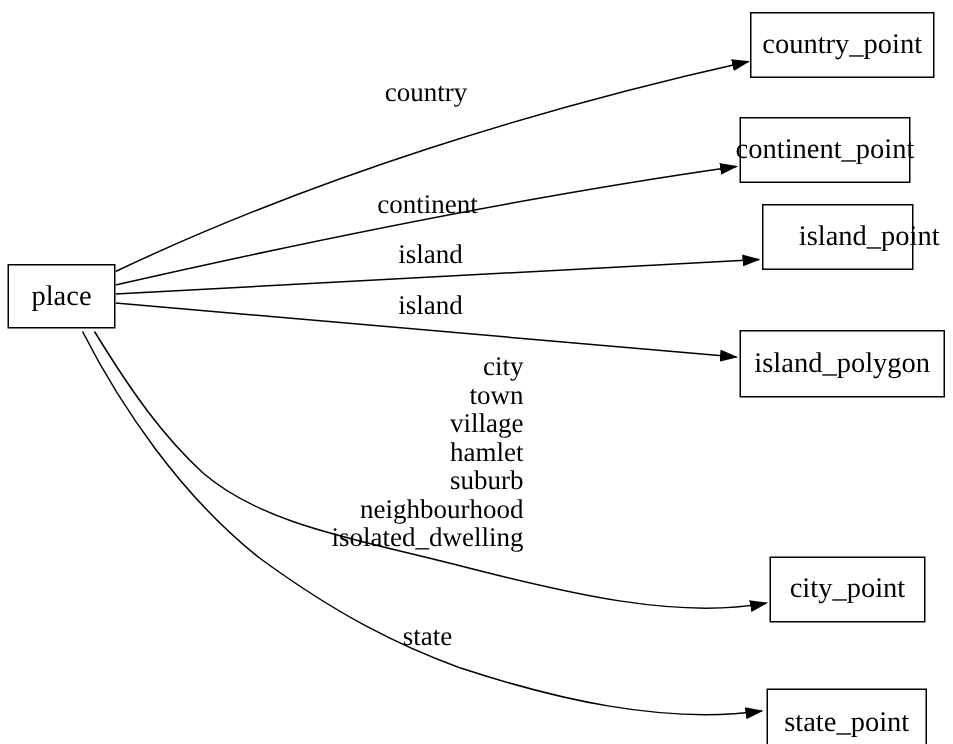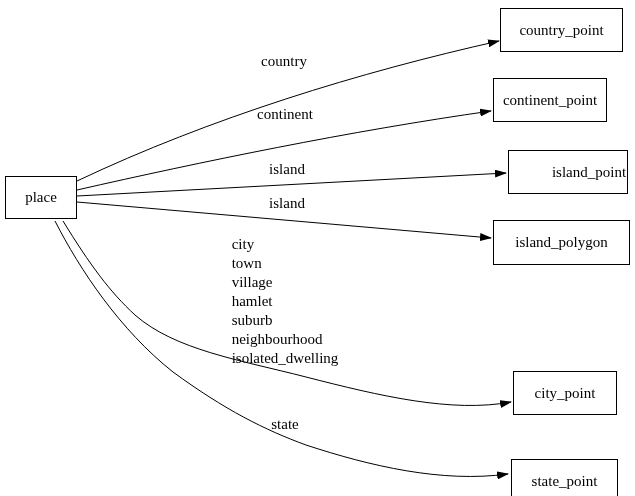--- a/index.html
+++ b/index.html
@@ -29,30 +29,30 @@
     stroke-width: 1;
   }
   .node {
     position: absolute;
     box-sizing: border-box;
     border: 1px solid #000000;
     background: #ffffff;
     display: flex;
     align-items: center;
     justify-content: center;
-    font-size: 15px;
+    font-size: 19px;
     white-space: nowrap;
   }
   .edge-label {
     position: absolute;
     transform: translateX(-50%);
-    font-size: 15px;
+    font-size: 18px;
     line-height: 17px;
     white-space: nowrap;
-    text-align: left;
+    text-align: right;
     font-family: Liberation Serif, serif;
   }
   .edge-label.multi {
     line-height: 19px;
   }
   .edge-label.multi span {
     display: block;
   }
 </style>
 </head>
@@ -79,39 +79,39 @@
   </div>
 
   <div class="node" style="left:500px; top:8px; width:123px; height:44px;">
     <span>country_point</span>
   </div>
 
   <div class="node" style="left:493px; top:78px; width:114px; height:44px;">
     <span>continent_point</span>
   </div>
 
-  <div class="node" style="left:508px; top:150px; width:120px; height:44px;padding-left:42px;">
+  <div class="node" style="left:508px; top:136px; width:101px; height:44px;padding-left:42px;">
     <span>island_point</span>
   </div>
 
   <div class="node" style="left:493px; top:220px; width:137px; height:45px;">
     <span>island_polygon</span>
   </div>
 
   <div class="node" style="left:513px; top:371px; width:104px; height:44px;align-items:center;">
     <span>city_point</span>
   </div>
 
   <div class="node" style="left:511px; top:443px; width:107px; height:45px;margin-top:16px;">
     <span>state_point</span>
   </div>
 
   <div class="edge-label" style="left:284px; top:53px;">country</div>
 
-  <div class="edge-label" style="left:285px; top:106px;">continent</div>
+  <div class="edge-label" style="left:285px; top:128px;">continent</div>
 
   <div class="edge-label" style="left:287px; top:161px;">island</div>
 
   <div class="edge-label" style="left:287px; top:195px;">island</div>
 
   <div class="edge-label multi" style="left:285px; top:235px;">
     <span>city</span>
     <span>town</span>
     <span>village</span>
     <span>hamlet</span>

